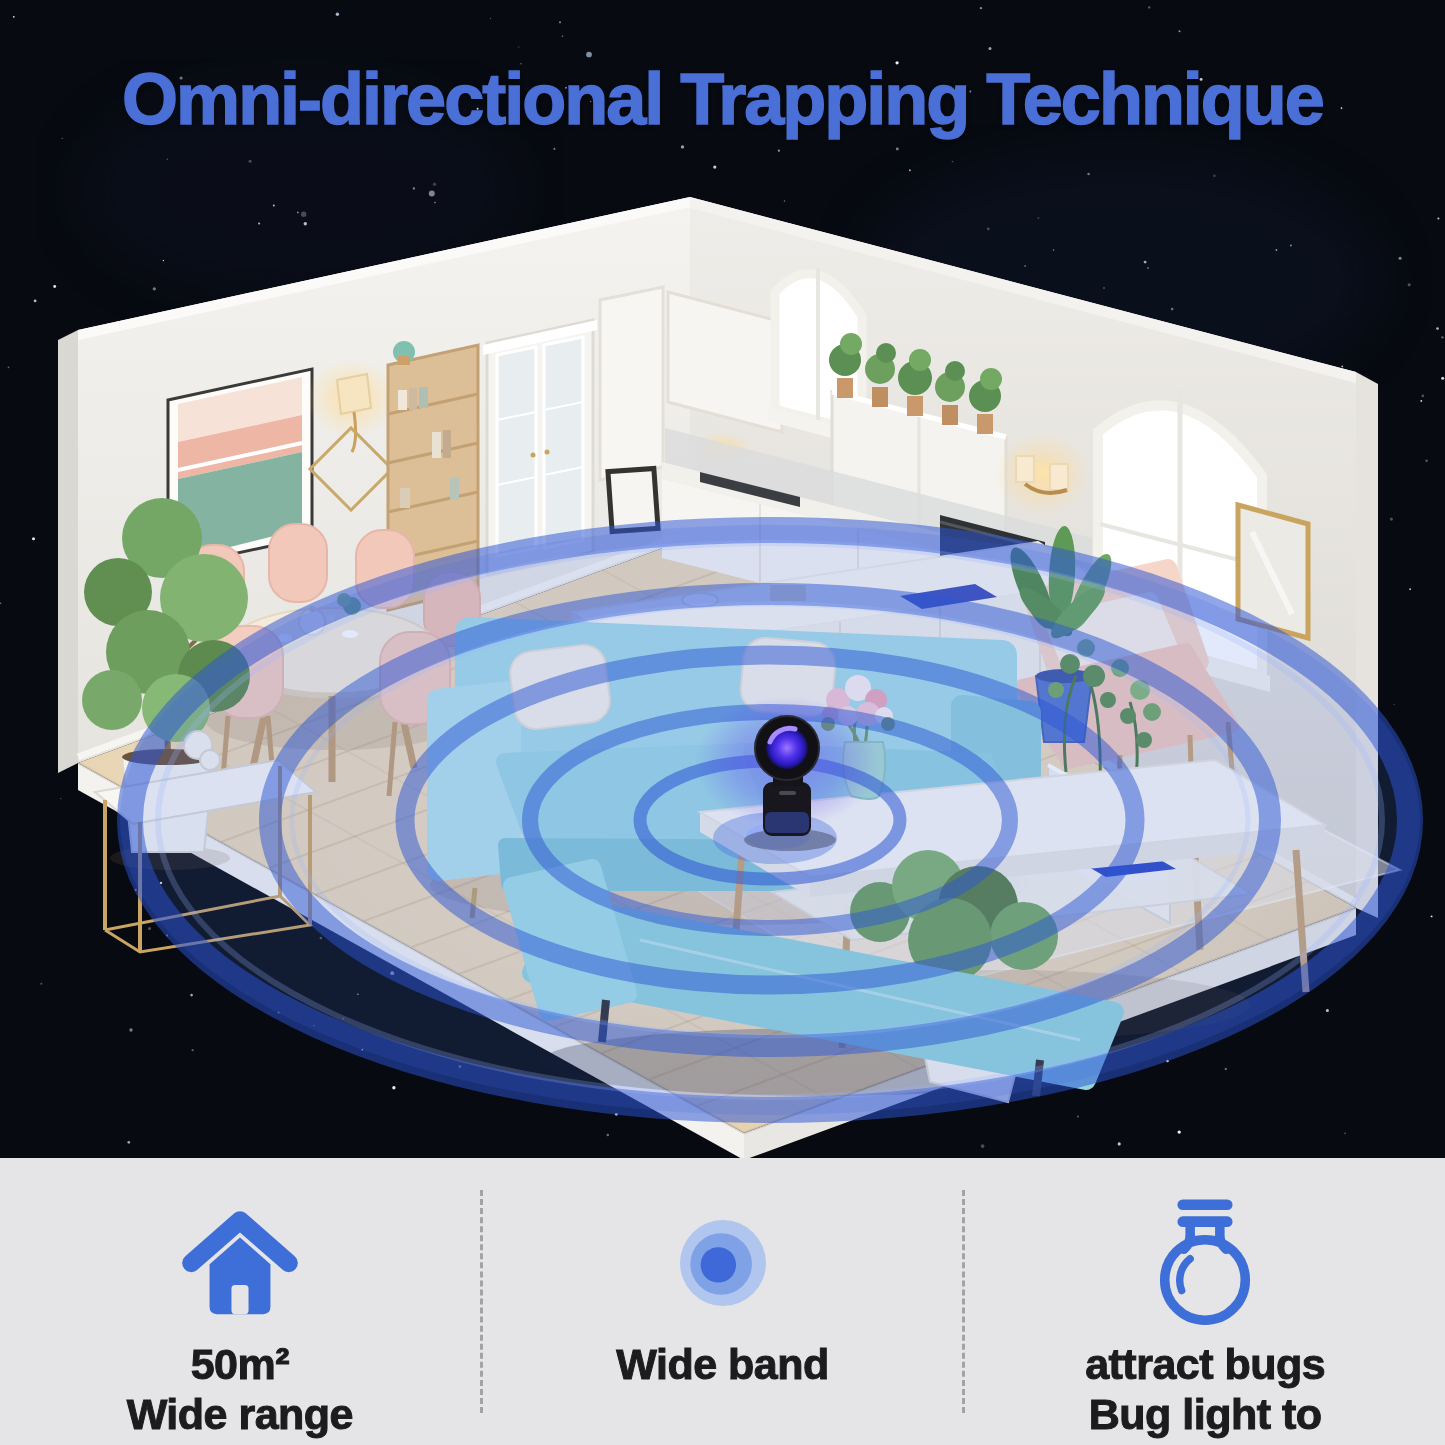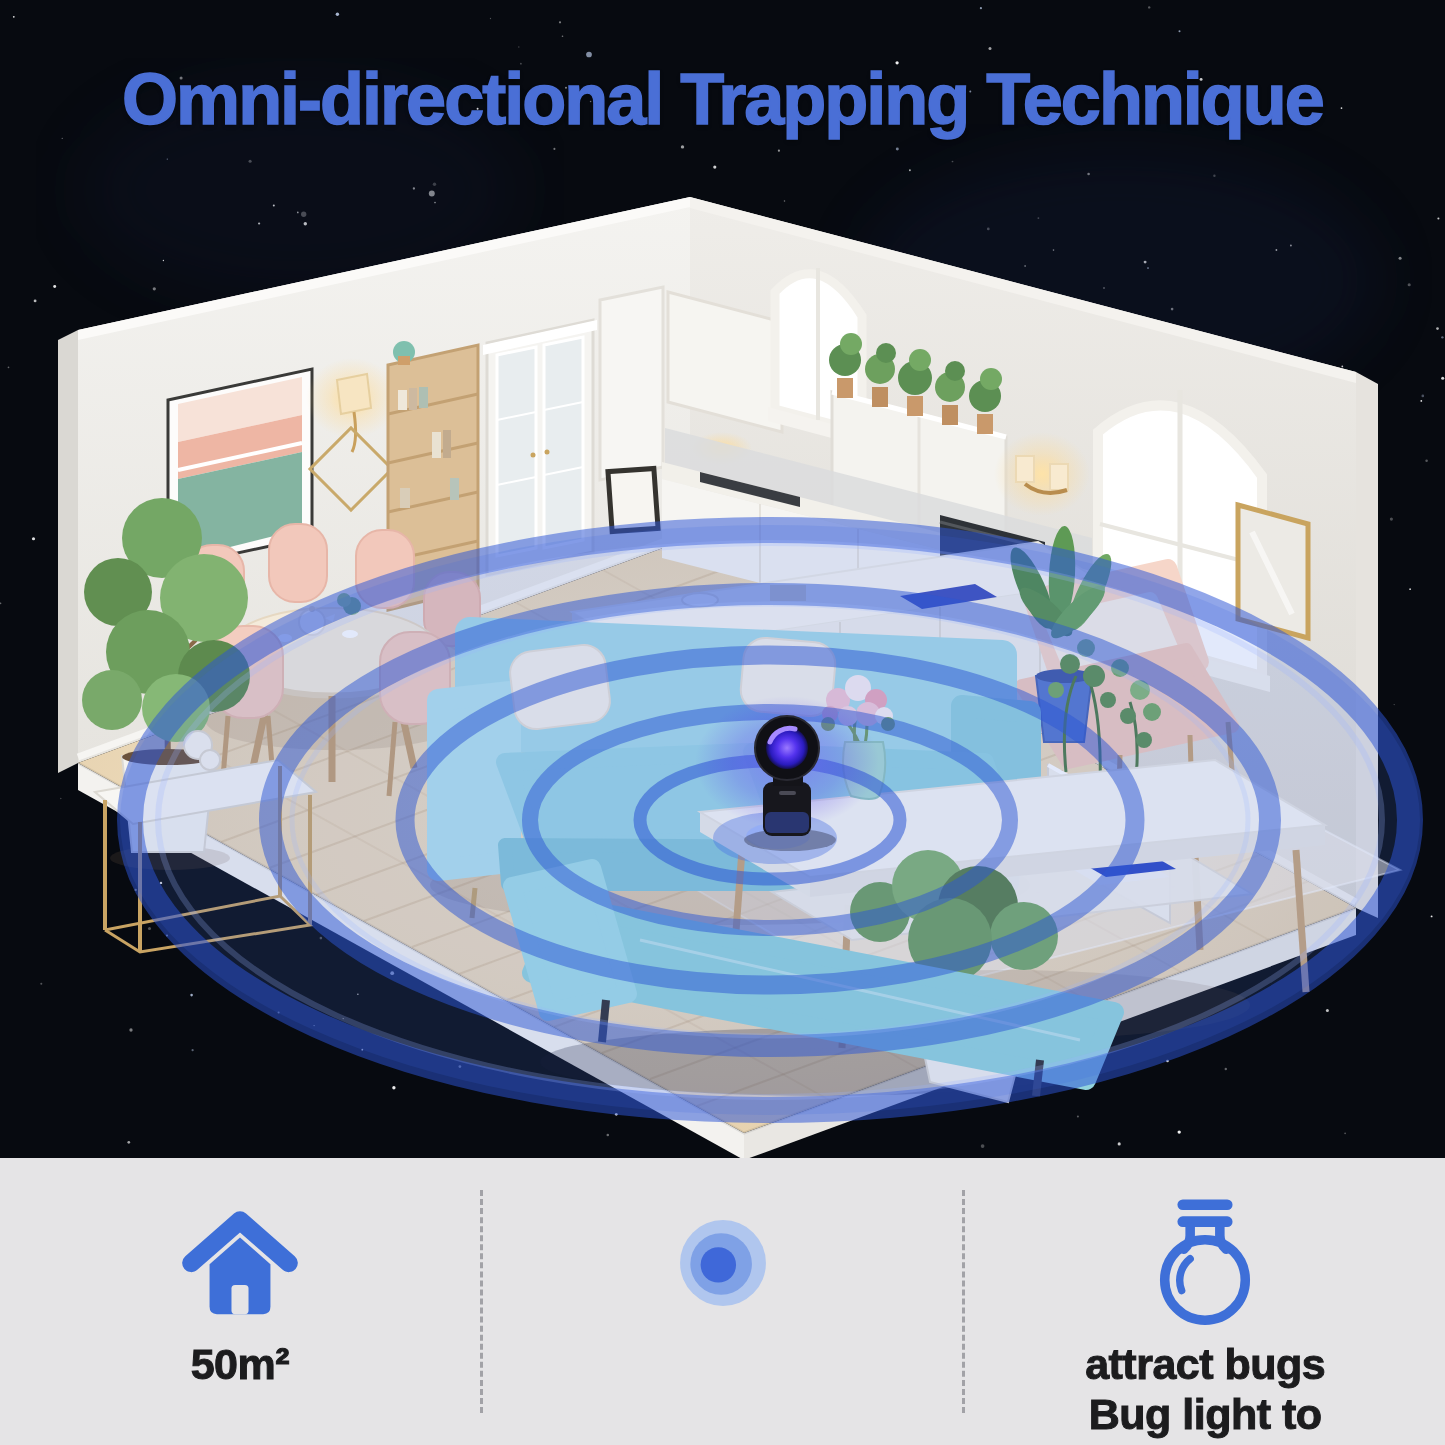--- a/index.html
+++ b/index.html
@@ -674,32 +674,34 @@
     <div class="feature">
       <div class="icon-wrap">
         <svg width="122" height="112" viewBox="0 0 100 92">
           <path class="ib" d="M25 47 L50 25 L75 47 L75 82 Q75 88 69 88 L31 88 Q25 88 25 82 Z"></path>
           <rect class="door" x="43" y="64" width="14" height="24" rx="3"></rect>
           <path class="ibs" d="M10 46 L50 11 L90 46" stroke-width="15" stroke-linecap="round" stroke-linejoin="round"></path>
         </svg>
       </div>
       <div class="f-text">
         <div>50m²</div>
+        <div>Wide range</div>
       </div>
     </div>
     <div class="divider"></div>
     <div class="feature">
       <div class="icon-wrap">
         <svg width="112" height="112" viewBox="0 0 120 120">
           <circle cx="60" cy="60" r="46" fill="#b0c6ee"></circle>
           <circle cx="58" cy="61" r="33" fill="#7fa1e6"></circle>
           <circle cx="55" cy="62" r="19" fill="#3f68d9"></circle>
         </svg>
       </div>
       <div class="f-text">
+        <div>Wide band</div>
       </div>
     </div>
     <div class="divider"></div>
     <div class="feature">
       <div class="icon-wrap">
         <svg width="106" height="132" viewBox="0 0 100 124">
           <rect class="ib" x="24" y="2" width="52" height="10" rx="5"></rect>
           <rect class="ib" x="24" y="18" width="52" height="10" rx="5"></rect>
           <circle class="ibs" cx="50" cy="78" r="38" stroke-width="9"></circle>
           <path class="ibs" d="M36 28 L36 36 Q36 44 30 49" stroke-width="9" stroke-linecap="round"></path>

